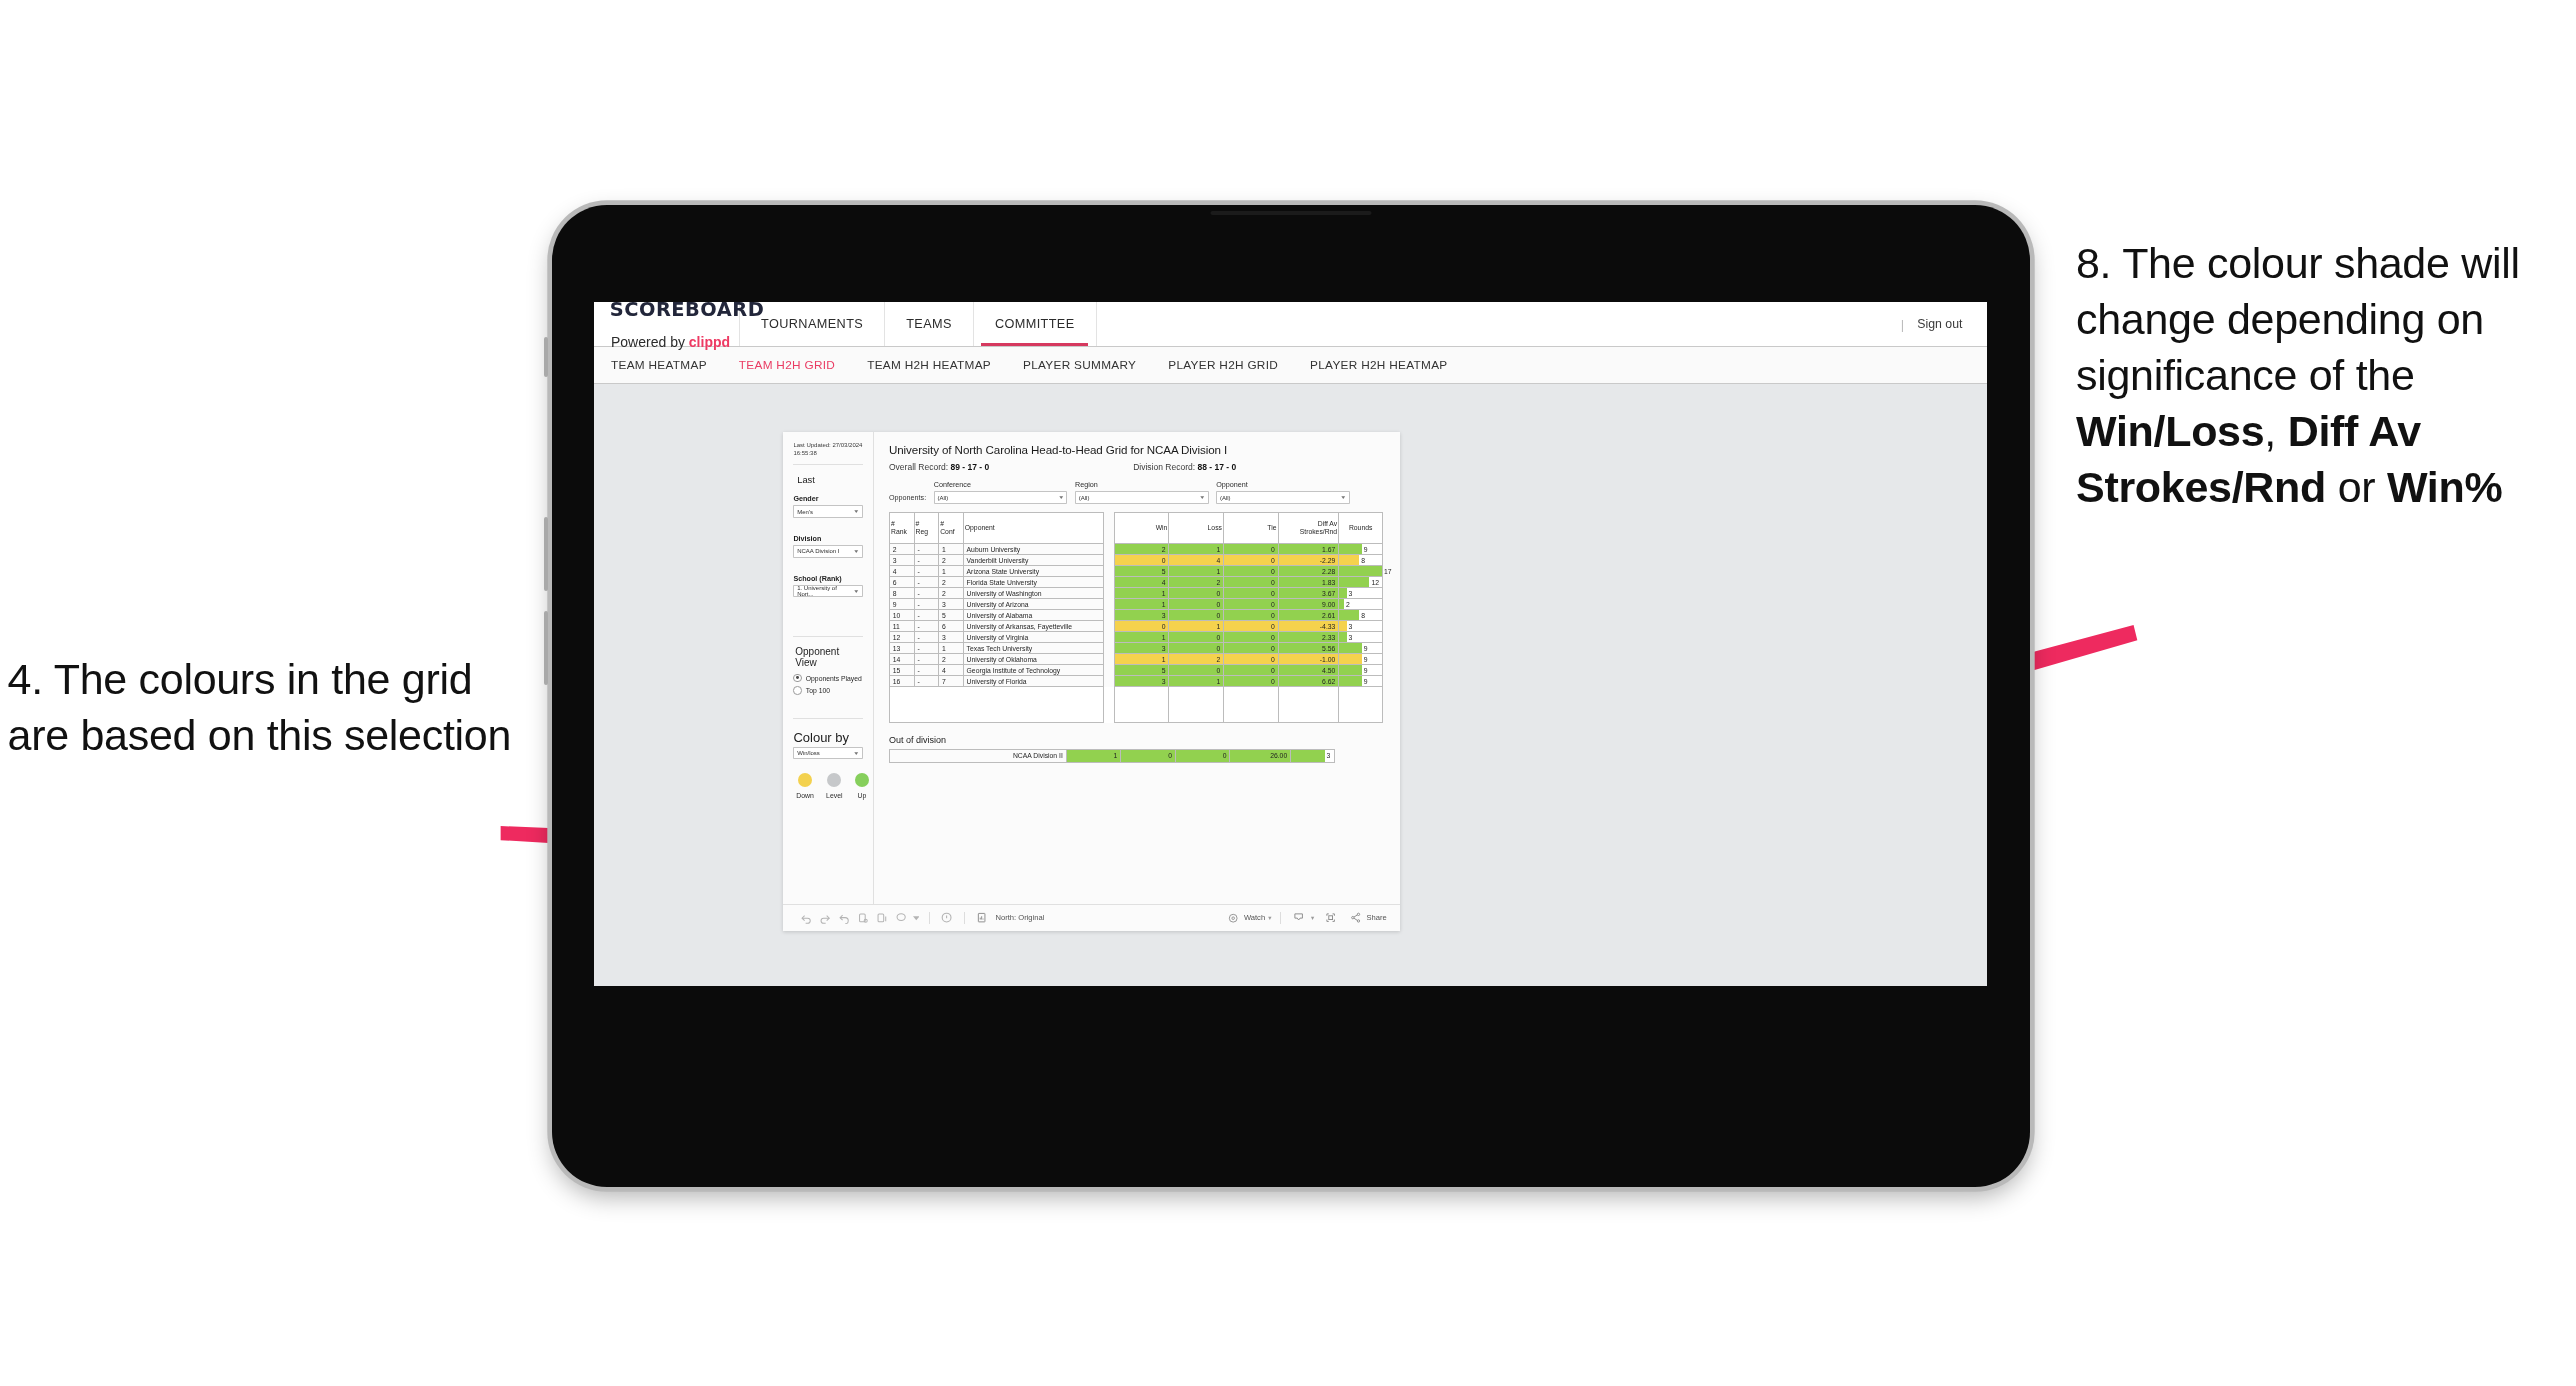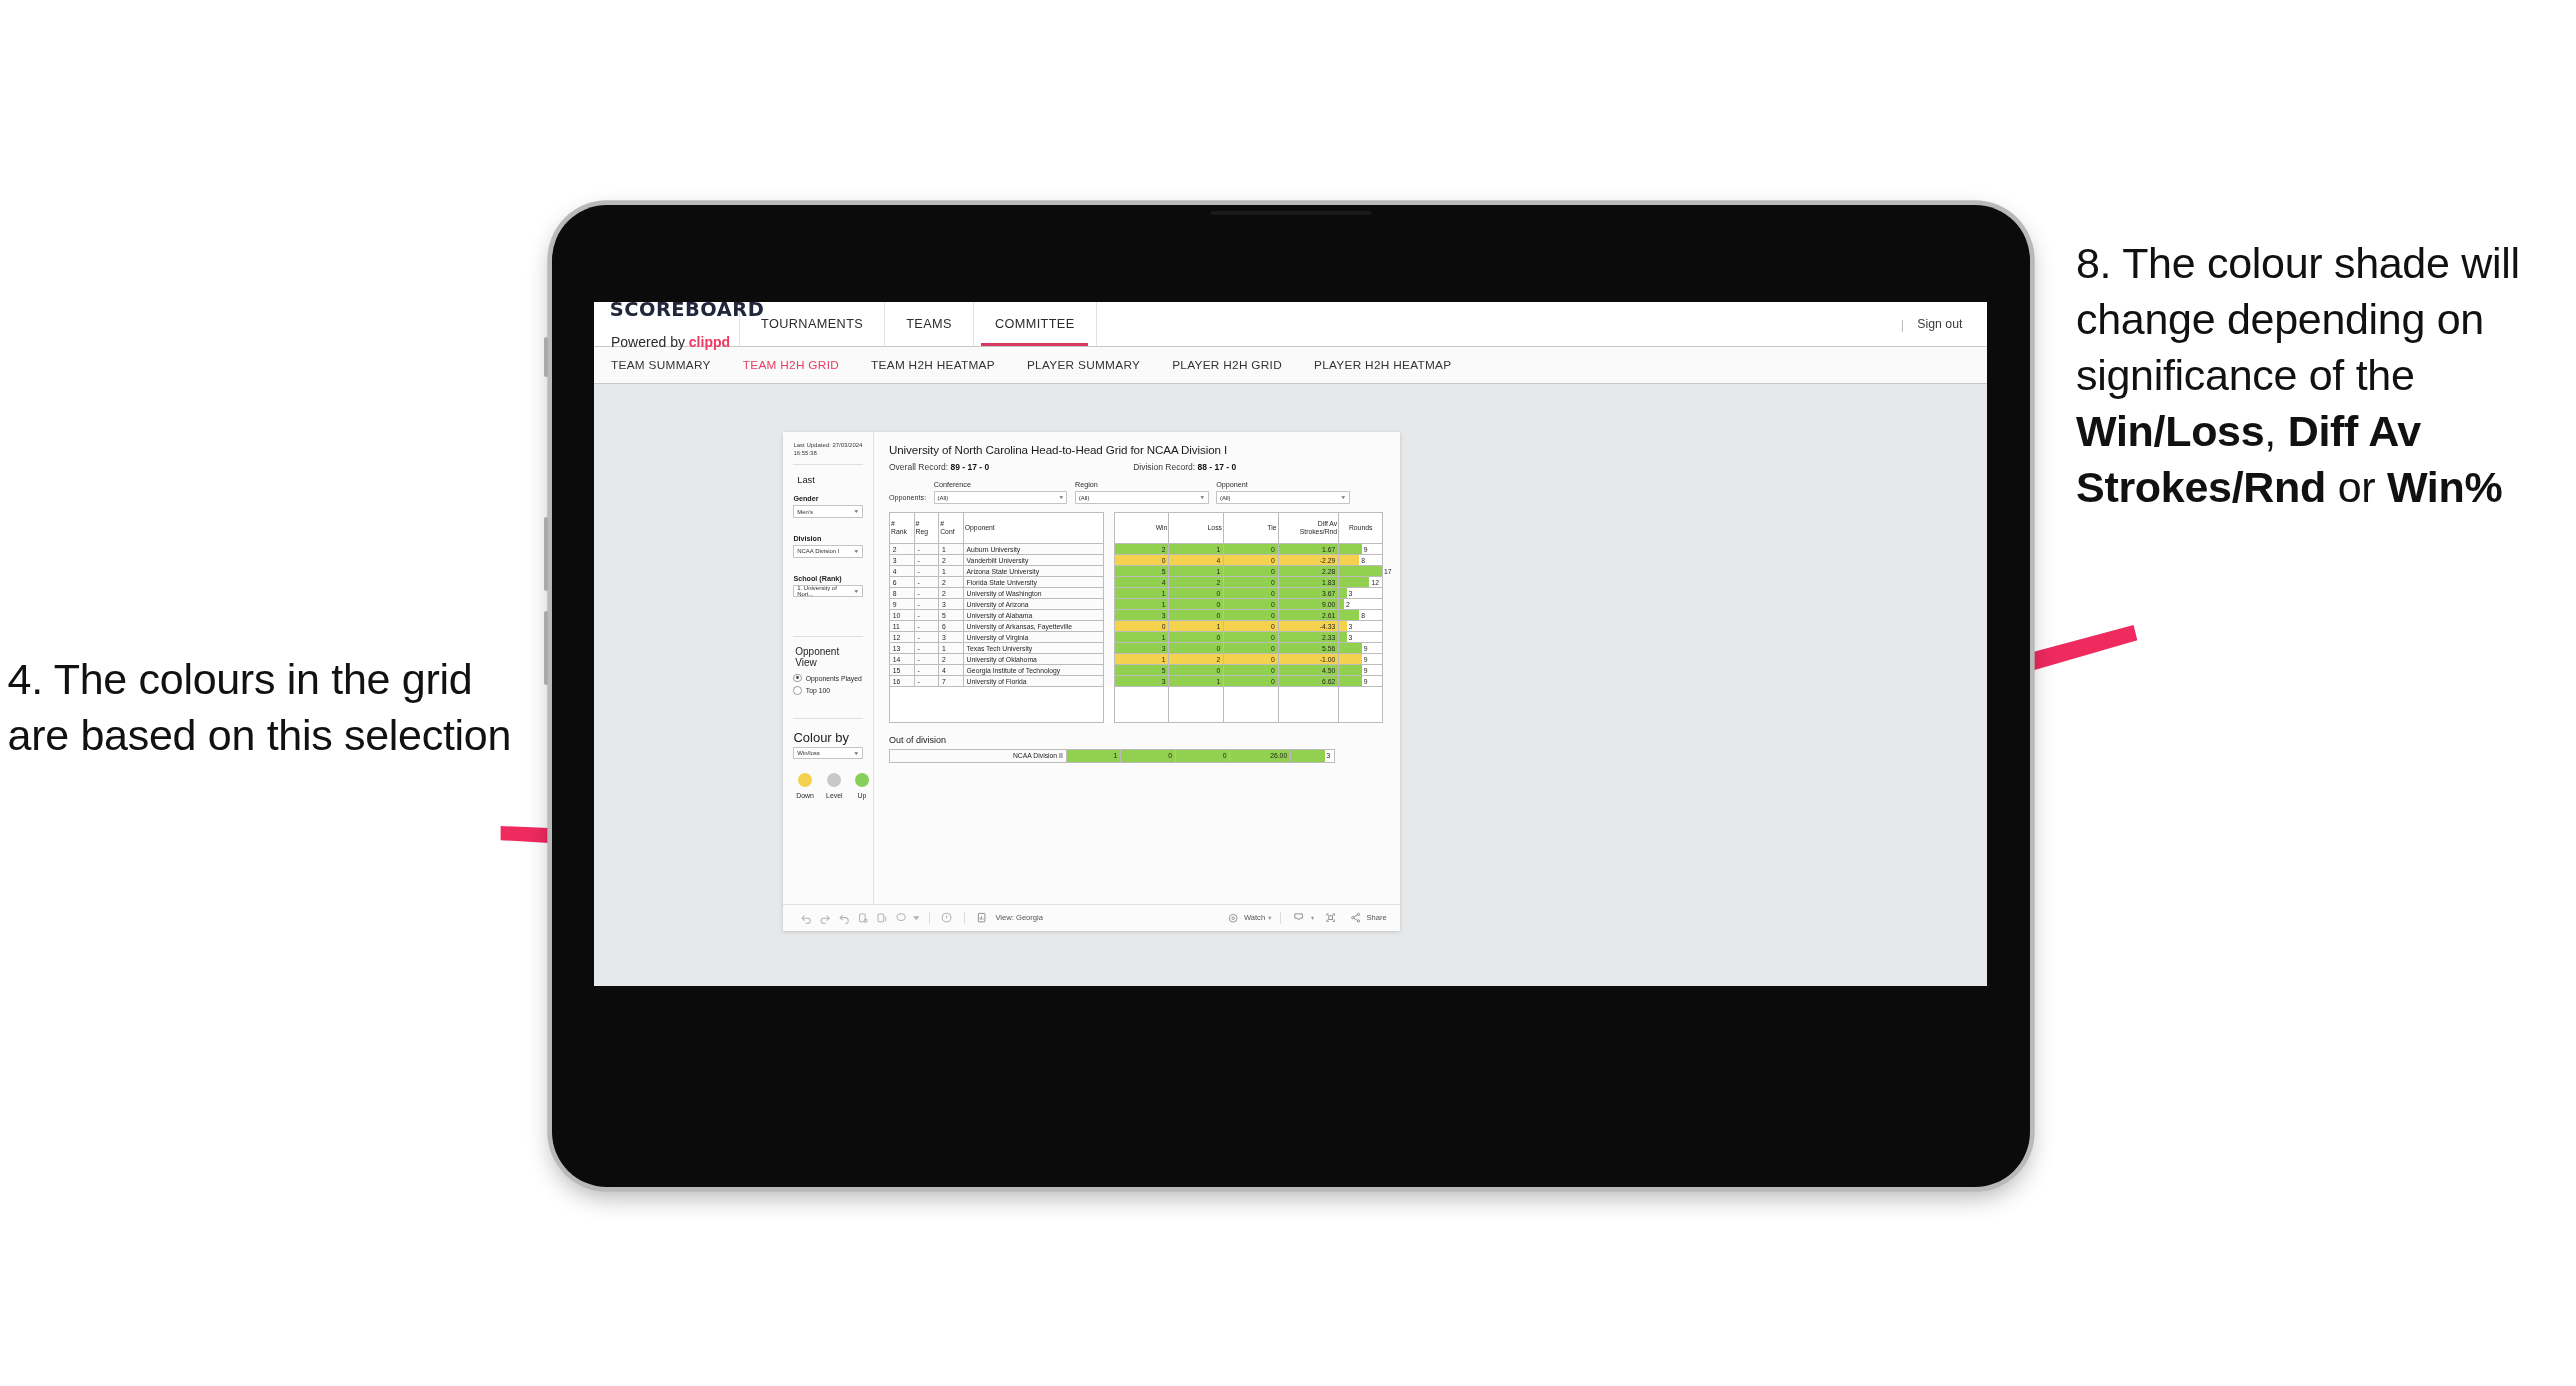--- a/index.html
+++ b/index.html
@@ -183,21 +183,21 @@
       <div class="nav-item">TOURNAMENTS</div>
       <div class="nav-item">TEAMS</div>
       <div class="nav-item active">COMMITTEE</div>
       <div id="signout-wrap">
         <span id="signout-div">|</span>
         <span id="signout">Sign out</span>
       </div>
     </div>
 
     <div id="subbar">
-      <div class="sub-item">TEAM SUMMARY</div>
+      <div class="sub-item">TEAM HEATMAP</div>
       <div class="sub-item active">TEAM H2H GRID</div>
       <div class="sub-item">TEAM H2H HEATMAP</div>
       <div class="sub-item">PLAYER SUMMARY</div>
       <div class="sub-item">PLAYER H2H GRID</div>
       <div class="sub-item">PLAYER H2H HEATMAP</div>
     </div>
 
     <div id="card">
       <div id="card-body">
 
@@ -601,21 +601,21 @@
               <path d="M12 8 v5"></path>
             </svg>
           </div>
         <div class="tdiv"></div>
         <div class="tb">
             <svg width="11.3" height="11.3" viewBox="0 0 24 24" fill="none" stroke="#8a8a8a" stroke-width="2">
               <rect x="5" y="3" width="14" height="18" rx="1"></rect>
               <path d="M9 16 v-4 M12 16 v-7 M15 16 v-2"></path>
             </svg>
           </div>
-        <div class="tlbl">View: Georgia</div>
+        <div class="tlbl">North: Original</div>
 
         <div id="tb-right">
           <div class="tb">
               <svg width="10.4" height="10.4" viewBox="0 0 24 24" fill="none" stroke="#8a8a8a" stroke-width="2">
                 <circle cx="12" cy="12" r="9"></circle>
                 <circle cx="12" cy="12" r="3"></circle>
               </svg>
             </div>
           <div class="tlbl" style="margin-left:0.9px">Watch</div>
           <span class="caretg">▼</span>

